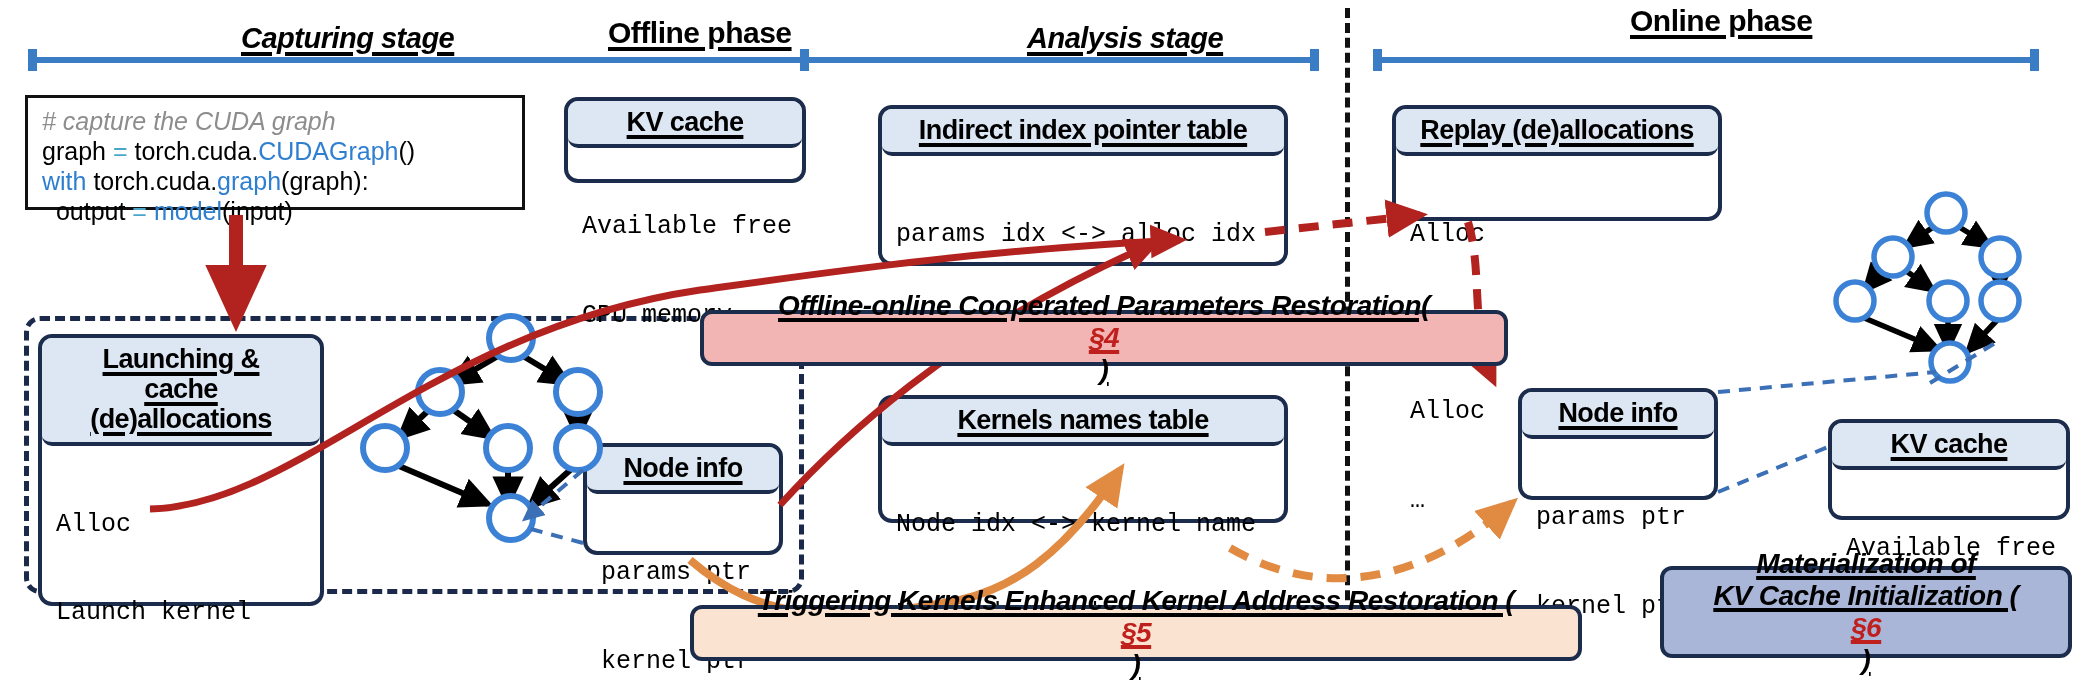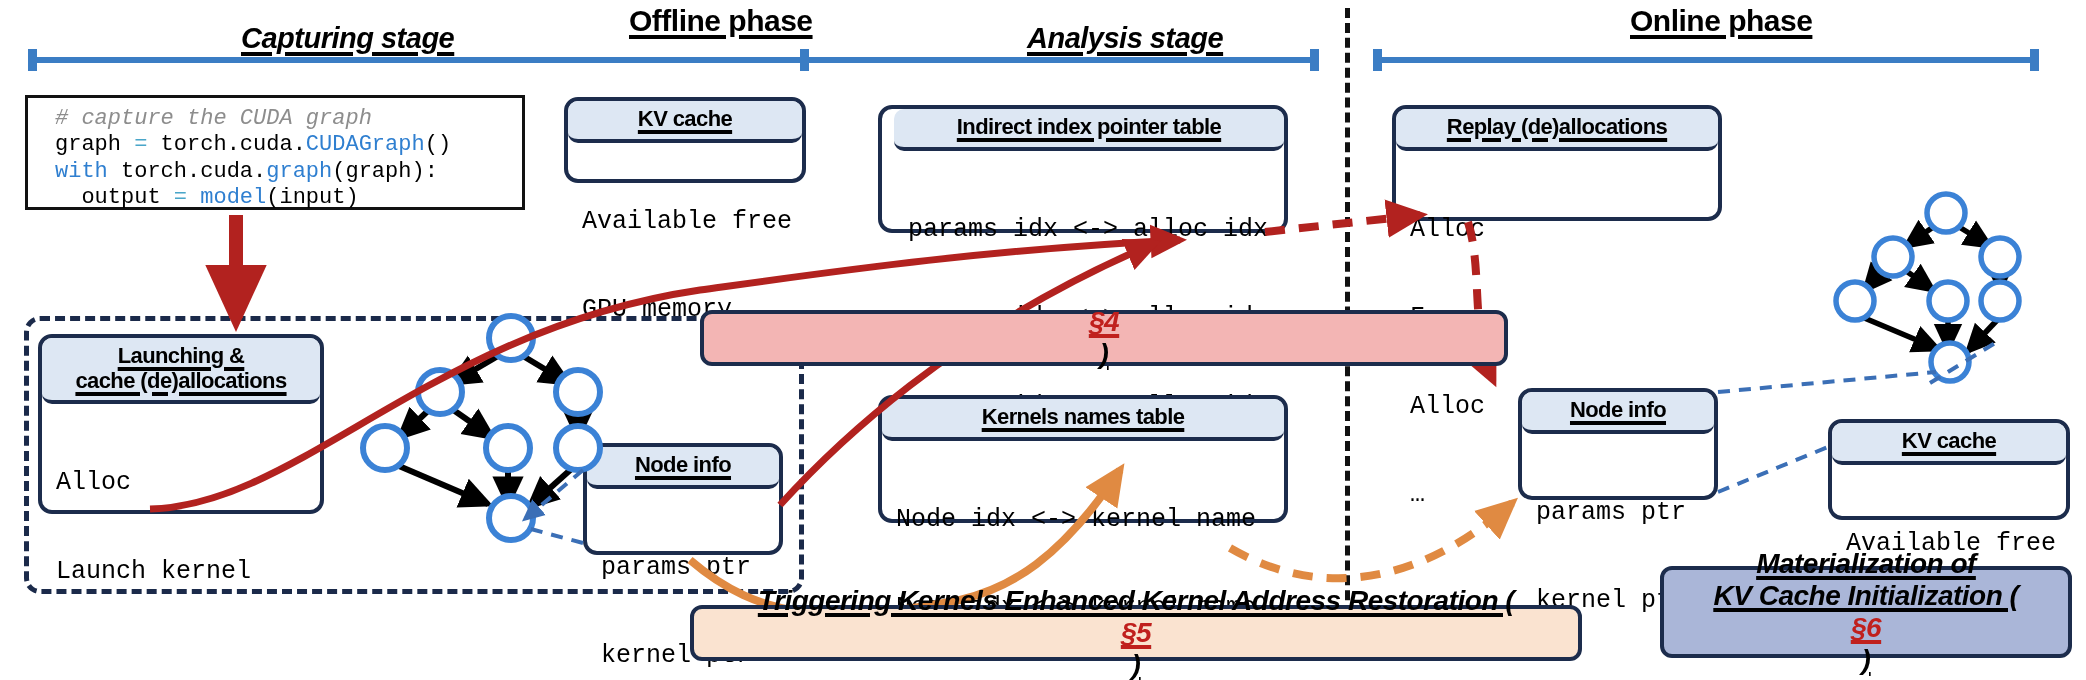--- a/index.html
+++ b/index.html
@@ -21,30 +21,30 @@
   .divider{position:absolute;width:0;border-left:5px dashed #111;}
 
   
   .grouped{position:absolute;border:5px dashed #1b2a4a;border-radius:16px;}
 
   
   .card{position:absolute;box-sizing:border-box;border:4px solid #1c2c4c;border-radius:14px;
         background:#ffffff;}
   .card > .cap{box-sizing:border-box;background:#dde7f3;border-bottom:4px solid #1c2c4c;
         border-radius:10px 10px 10px 10px;text-align:center;color:#000;font-weight:bold;
-        font-size:22px;line-height:1.12;padding:6px 10px 7px 10px;letter-spacing:-0.6px;}
+        font-size:27px;line-height:1.12;padding:6px 10px 7px 10px;letter-spacing:-0.6px;}
   .card > .cap span{display:block;text-decoration:underline;text-decoration-thickness:4px;
         text-underline-offset:4px;}
   .card > .body{font-family:"Liberation Mono",monospace;font-size:25px;line-height:1.18;
         color:#000;padding:5px 8px 4px 14px;white-space:pre;}
   .card > .body .ln{display:block;}
 
   
   .codecard{position:absolute;box-sizing:border-box;border:3px solid #111;background:#fff;
-        font-family:Liberation Mono, monospace;font-size:22px;line-height:1.2;padding:8px 27px;}
+        font-family:Liberation Sans, sans-serif;font-size:25px;line-height:1.2;padding:8px 14px;}
   .codecard .ln{display:block;white-space:pre;}
   .cmt{color:#8d8d8d;font-style:italic;}
   .kw{color:#2f7fd0;}
   .op{color:#4aa6c9;}
   .fn{color:#2f7fd0;}
 
   
   .banner{position:absolute;box-sizing:border-box;border:4px solid #1c2c4c;border-radius:12px;
         display:flex;align-items:center;justify-content:center;text-align:center;}
   .banner .txt{font-weight:bold;font-style:italic;font-size:28px;line-height:1.15;color:#000;
@@ -55,21 +55,21 @@
 
   svg.lay{position:absolute;left:0;top:0;width:2086px;height:680px;overflow:visible;
         pointer-events:none;}
 </style>
 </head>
 <body>
 
 <div id="stage">
 
   <div class="hdr stage" style="left:241px;top:22px;">Capturing stage</div>
-  <div class="hdr phase" style="left:608px;top:4px;margin-left:21px;">Offline phase</div>
+  <div class="hdr phase" style="left:608px;top:16px;">Offline phase</div>
   <div class="hdr stage" style="left:995px;top:22px;margin-left:32px;">Analysis stage</div>
   <div class="hdr phase" style="left:1630px;top:4px;">Online phase</div>
 
   <div class="tl" style="left:33px;top:57px;width:1285px;"></div>
   <div class="tlcap" style="left:28px;top:49px;"></div>
   <div class="tlcap" style="left:800px;top:49px;"></div>
   <div class="tlcap" style="left:1310px;top:49px;"></div>
 
   <div class="tl" style="left:1378px;top:57px;width:660px;"></div>
   <div class="tlcap" style="left:1373px;top:49px;"></div>
@@ -89,21 +89,21 @@
   <div class="card" style="left:564px;top:97px;width:242px;height:86px;">
     <div class="cap">
       <span>KV cache</span>
     </div>
     <div class="body">
       <span class="ln">Available free</span>
       <span class="ln">GPU memory</span>
     </div>
   </div>
 
-  <div class="card" style="left:878px;top:105px;width:410px;height:128px;padding-left:12px;">
+  <div class="card" style="left:878px;top:105px;width:410px;height:161px;">
     <div class="cap">
       <span>Indirect index pointer table</span>
     </div>
     <div class="body">
       <span class="ln">params idx &lt;-&gt; alloc idx</span>
       <span class="ln">params idx &lt;-&gt; alloc idx</span>
       <span class="ln">params idx &lt;-&gt; alloc idx</span>
     </div>
   </div>
 
@@ -113,21 +113,21 @@
     </div>
     <div class="body">
       <span class="ln">Alloc</span>
       <span class="ln">Free</span>
       <span class="ln">Alloc</span>
       <span class="ln">…</span>
     </div>
   </div>
 
 
-  <div class="card" style="left:38px;top:334px;width:286px;height:180px;">
+  <div class="card" style="left:38px;top:334px;width:286px;height:272px;">
     <div class="cap">
       <span>Launching &amp;</span>
       <span>cache (de)allocations</span>
     </div>
     <div class="body">
       <span class="ln">Alloc</span>
       <span class="ln">Launch kernel</span>
       
       
       
@@ -249,20 +249,21 @@
     <path d="M1468,222 C1483,270 1470,330 1493,380" stroke="#b2221f" stroke-width="8" stroke-dasharray="20,14" fill="none" marker-end="url(#ar-red)"></path>
 
     <path d="M690,560 C760,620 830,625 960,600 C1010,588 1060,560 1120,470" stroke="#e08a42" stroke-width="8" fill="none" marker-end="url(#ar-orange)"></path>
 
     <path d="M1230,548 C1320,600 1420,585 1512,503" stroke="#e08a42" stroke-width="8" stroke-dasharray="20,14" fill="none" marker-end="url(#ar-orange)"></path>
   </svg>
 
   <div class="banner" style="left:700px;top:310px;width:808px;height:56px;background:#f3b5b4;">
     <div class="txt">
       <span>
+          <span>Offline-online Cooperated Parameters Restoration(</span>
           <span class="sec">§4</span>
           <span>)</span>
         </span>
     </div>
   </div>
 
   <div class="banner" style="left:690px;top:605px;width:892px;height:56px;background:#fae3d0;">
     <div class="txt">
       <span>
           <span>Triggering Kernels Enhanced Kernel Address Restoration (</span>

